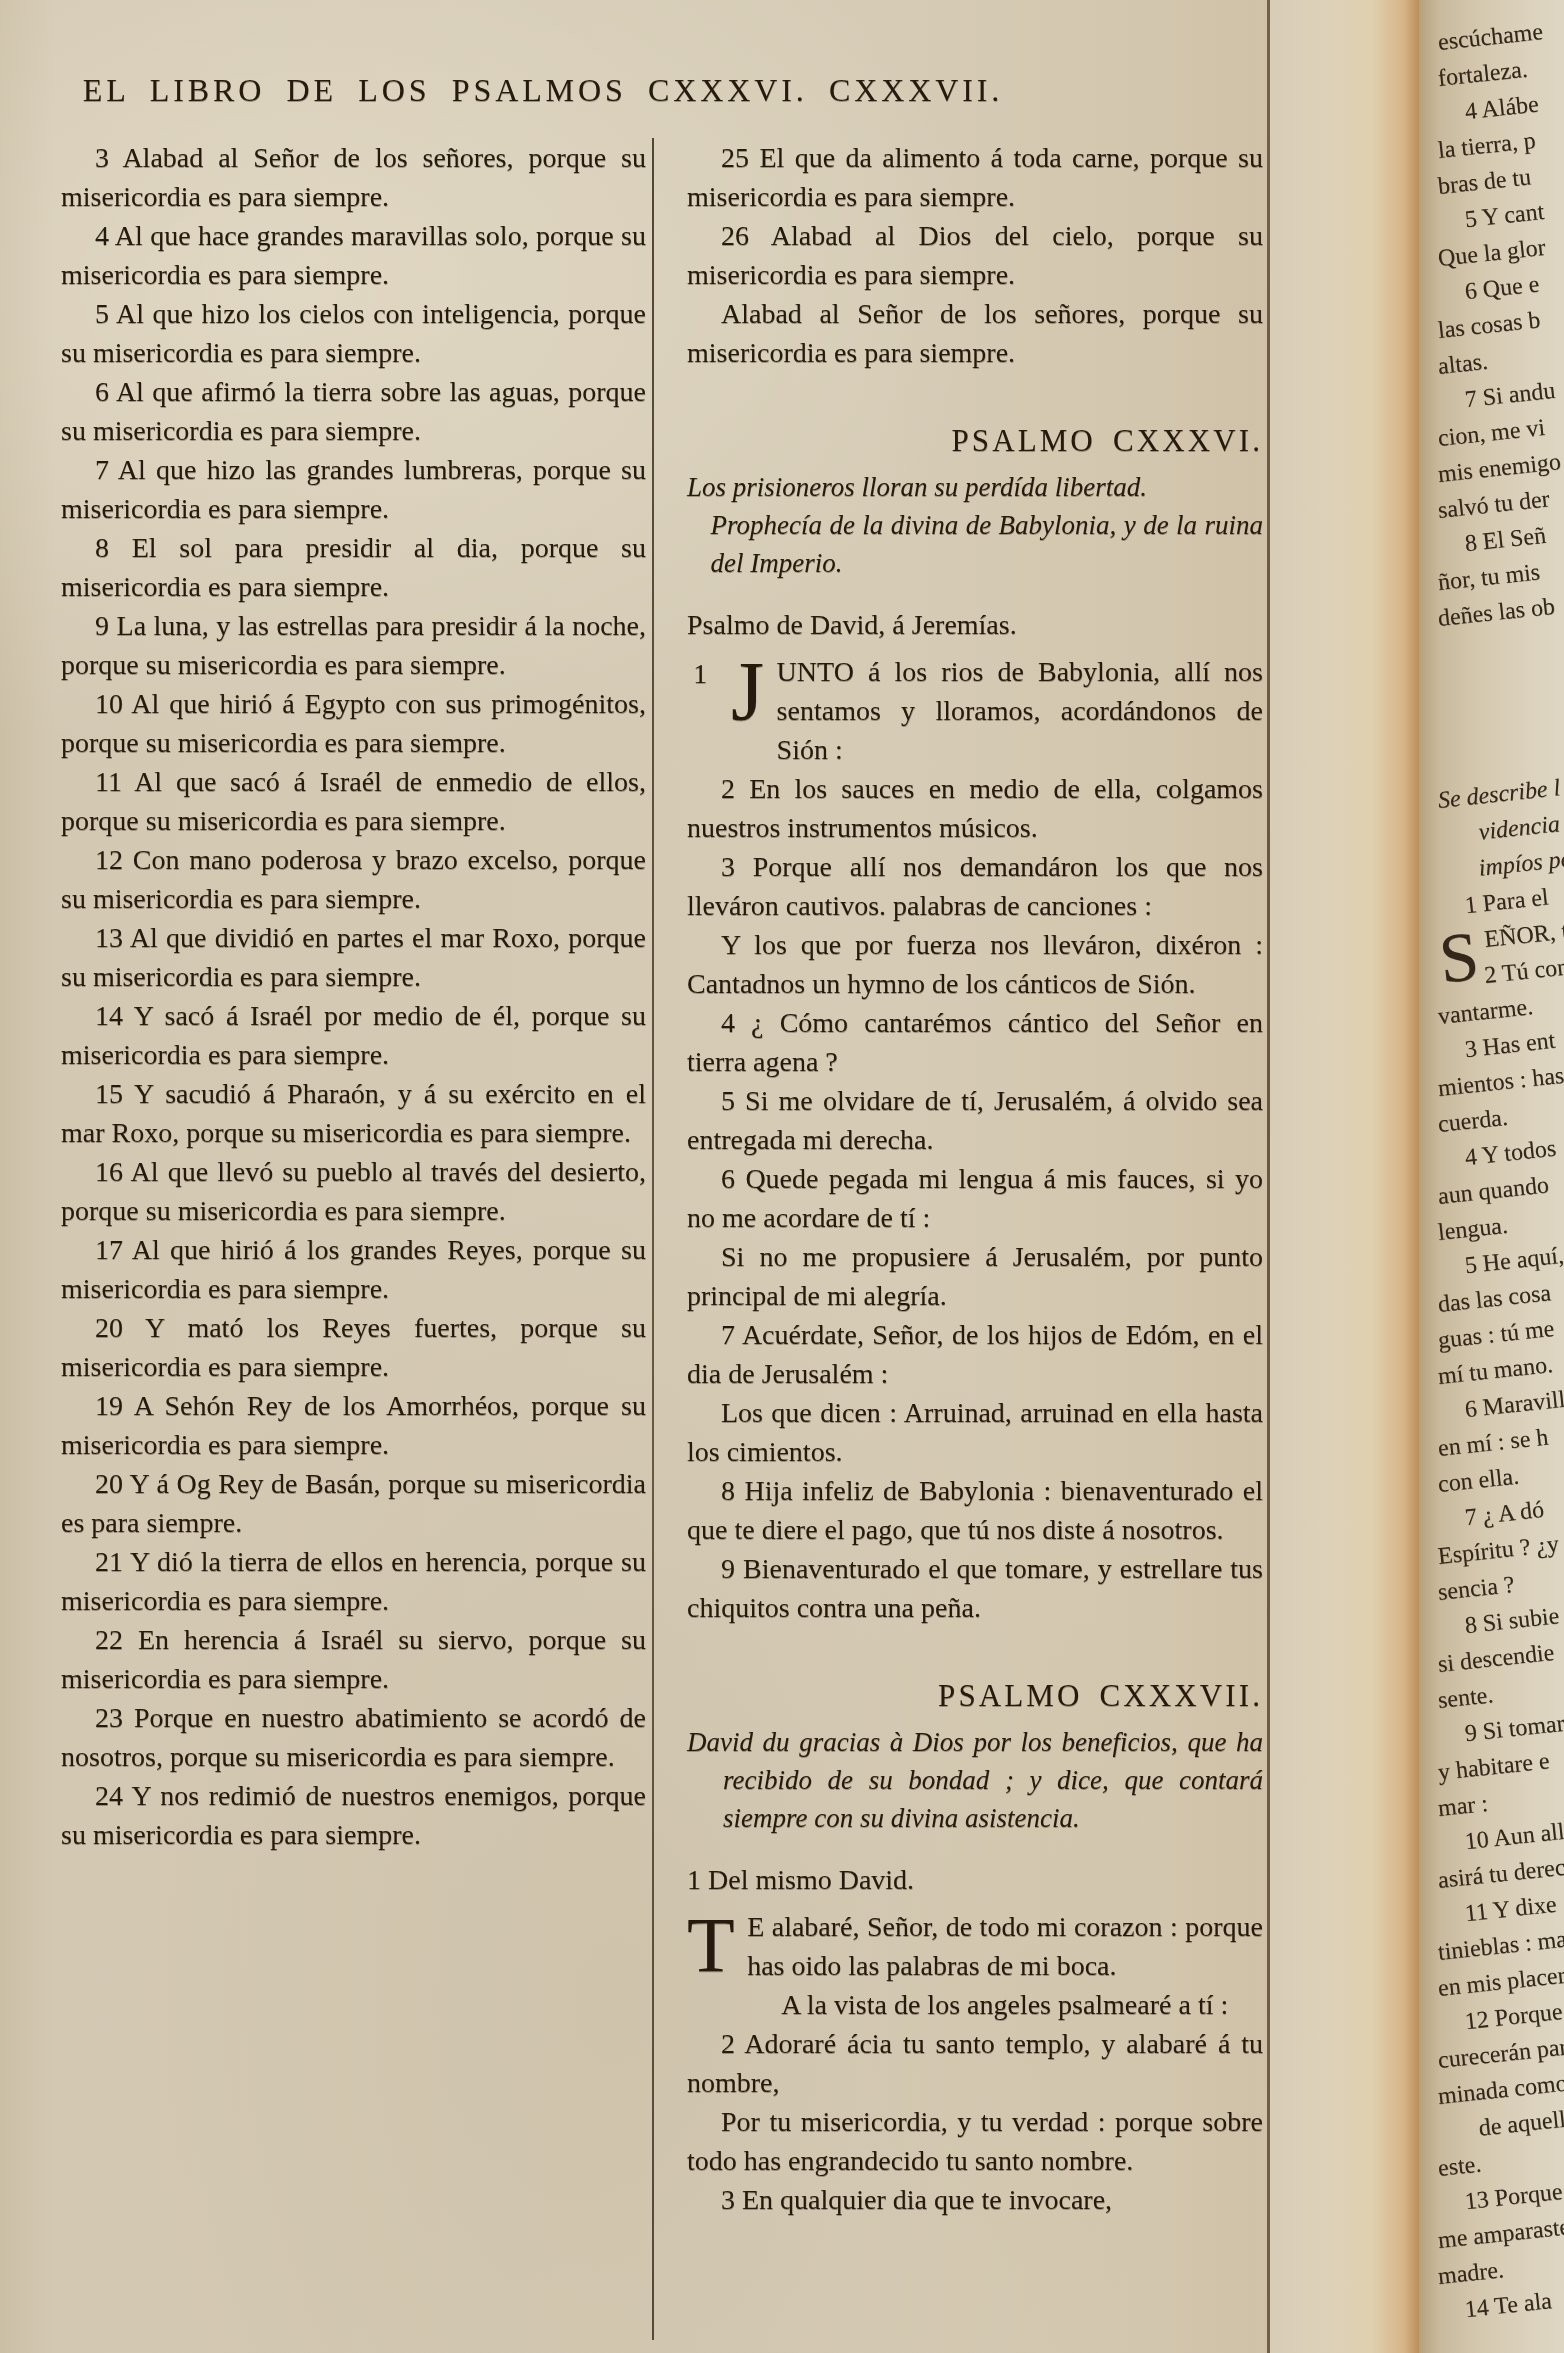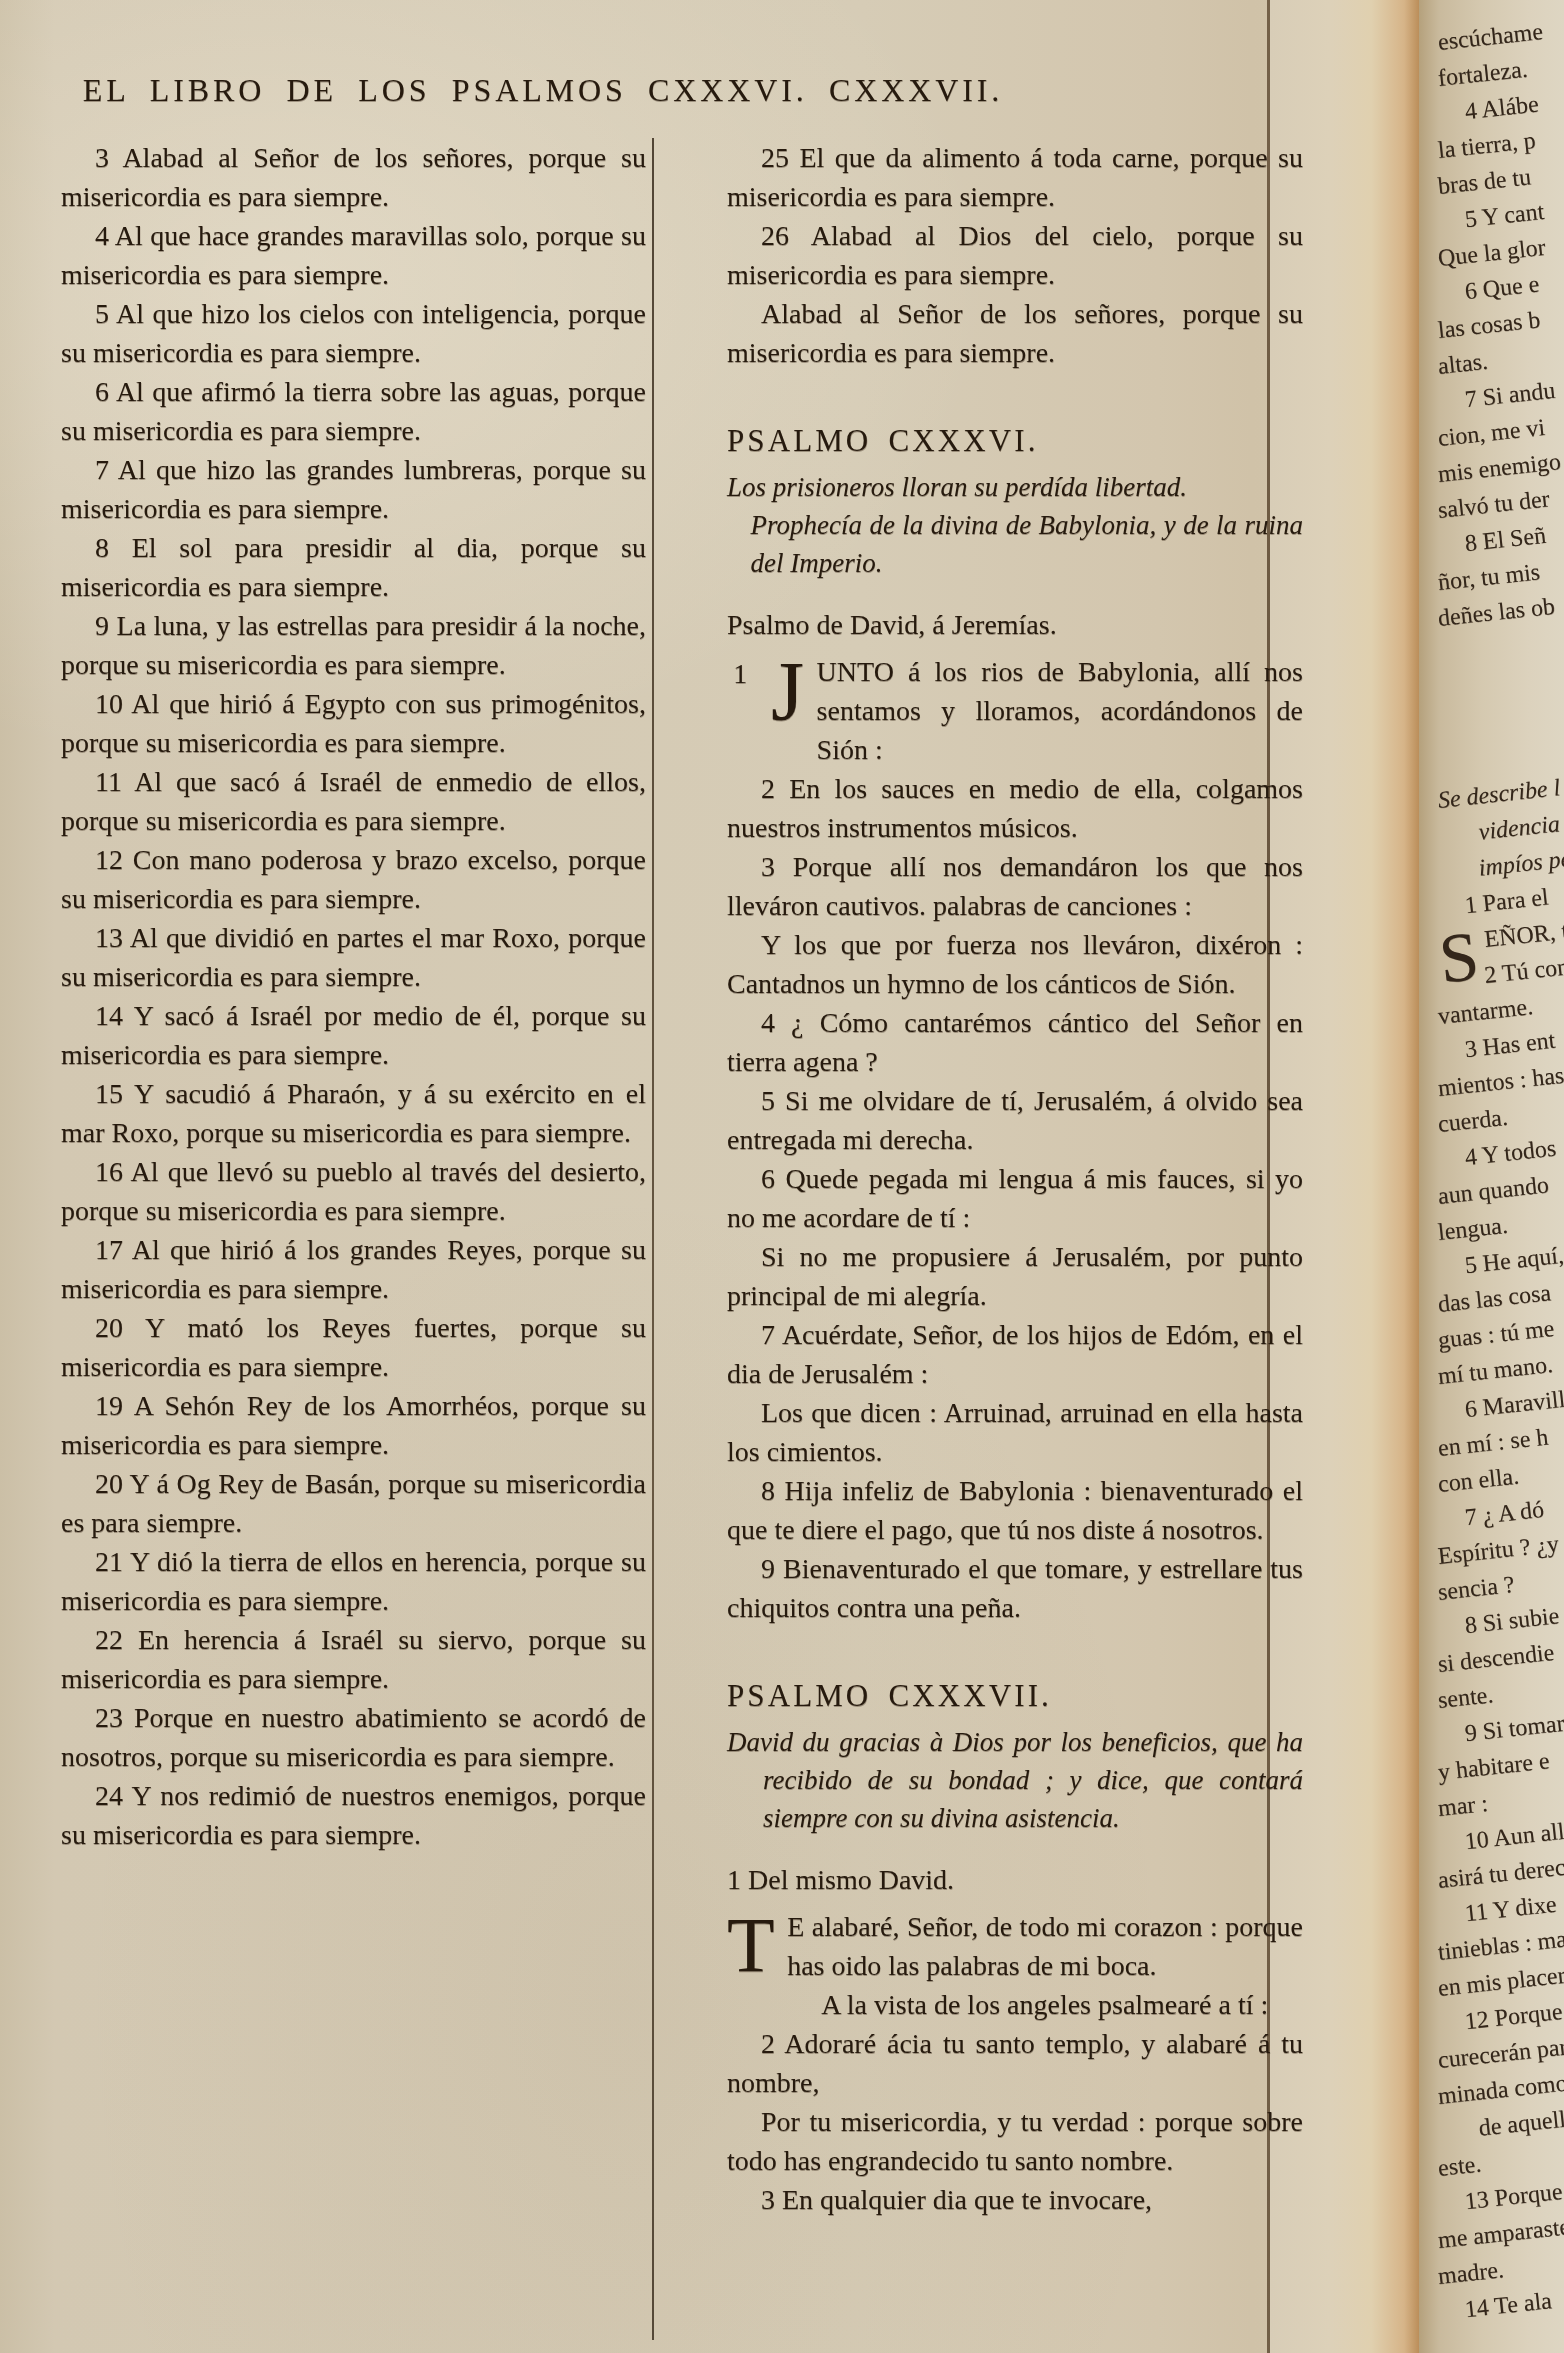--- a/index.html
+++ b/index.html
@@ -14,30 +14,30 @@
   }
   .ink{ text-shadow:0.3px 0.5px 0.6px rgba(46,30,14,.35); }
 
   .running-head{
     position:absolute;top:72px;left:0;width:1086px;text-align:center;
     font-size:32px;letter-spacing:3.9px;word-spacing:9.4px;white-space:nowrap;
   }
 
   .col{position:absolute;top:138px;font-size:28px;line-height:39px;text-align:justify;}
   .col-left{left:61px;width:585px;}
-  .col-center{left:687px;width:576px;margin-left:40px;}
+  .col-center{left:687px;width:576px;}
   .verse{margin:0;text-indent:34px;}
   p{margin:0;}
 
   .col-rule{position:absolute;left:652px;top:138px;width:2.3px;height:2202px;
     background:linear-gradient(#3a2d1e,#55442e 60%,#3f3222);opacity:.85;}
 
   .psalm-heading{
     font-weight:normal;font-size:31px;letter-spacing:3.1px;word-spacing:6.3px;
-    text-align:left;text-indent:0;margin:49px 0 7.8px;
+    text-align:right;text-indent:0;margin:49px 0 7.8px;
   }
   .argument{font-style:italic;font-size:27px;line-height:38px;text-indent:0;}
   .arg-ind{padding-left:23.5px;}
   .hang{padding-left:36px;text-indent:-36px;}
   .attribution{text-indent:0;margin:23.5px 0 7.8px;}
 
   .dc{position:relative;text-indent:0;}
   .vnum{position:absolute;left:6.3px;top:1.6px;}
   .dropcap{float:left;font-weight:normal;}
   .dcJ{font-size:85px;line-height:69px;height:78px;margin:4.7px 12.5px 0 44px;}

